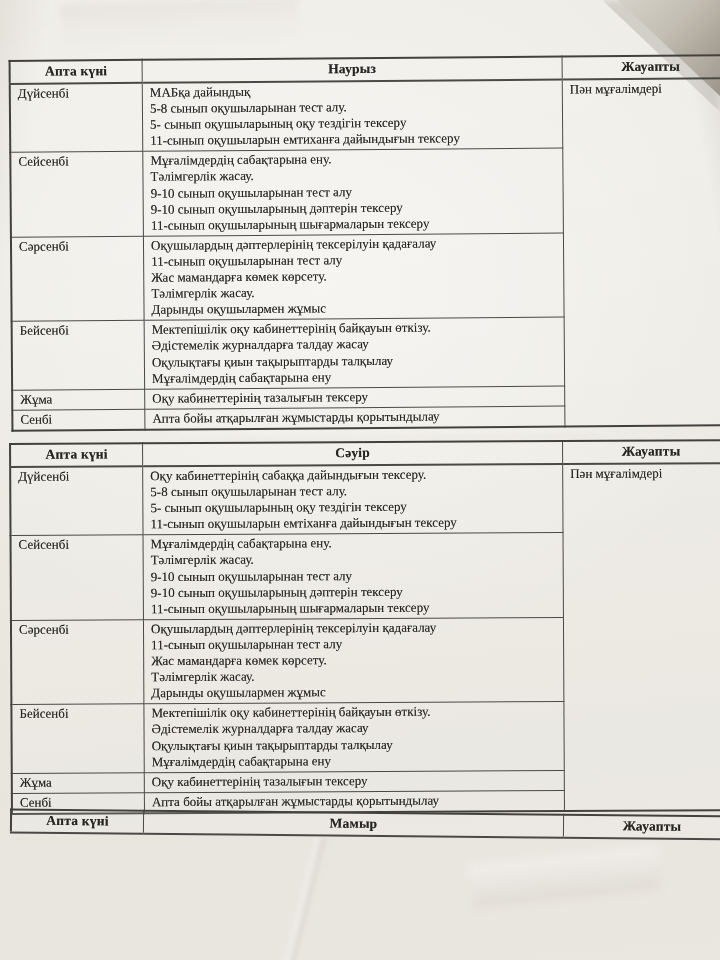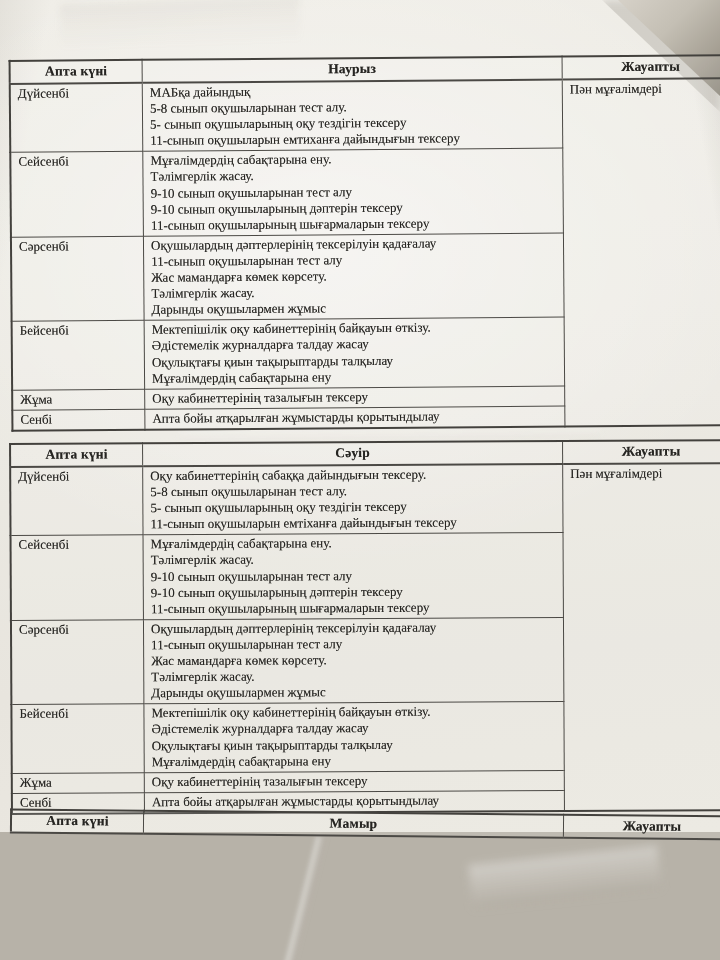--- a/index.html
+++ b/index.html
@@ -1,18 +1,18 @@
 <!DOCTYPE html>
 <html lang="kk"><head>
 <meta charset="utf-8">
 <style>
   html,body{margin:0;padding:0;width:720px;height:960px;overflow:hidden;}
   body{font-family:"Liberation Serif","DejaVu Serif",serif;background:#b7b2a8;}
 
-  #paper{position:relative;width:720px;height:832px;
+  #paper{position:relative;width:720px;height:960px;
     background:
       radial-gradient(ellipse 90% 55% at 45% 30%, rgba(255,255,255,0.45), rgba(255,255,255,0) 70%),
       linear-gradient(100deg, rgba(120,112,100,0.10), rgba(120,112,100,0) 6%),
       linear-gradient(260deg, rgba(110,104,94,0.18), rgba(110,104,94,0) 5%),
       linear-gradient(175deg,#f0eee8 0%,#ebe9e2 50%,#e8e5de 78%,#eae7e0 100%);
   }
 
   .crease{position:absolute;pointer-events:none;}
   #crease-1{left:300px;top:835px;width:10px;height:135px;transform:rotate(14deg);
     background:linear-gradient(to right, rgba(255,255,255,0.5), rgba(150,143,130,0.20));filter:blur(2px);}

